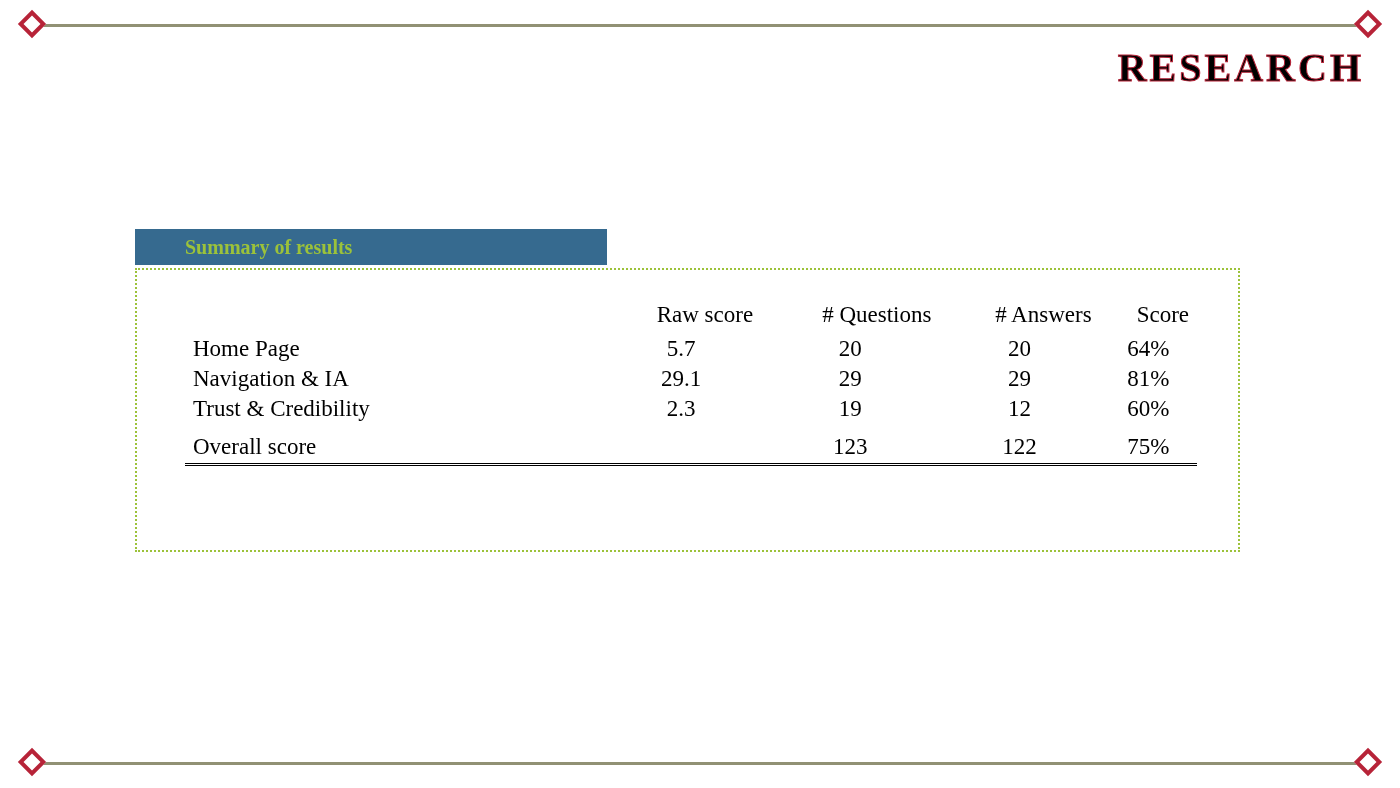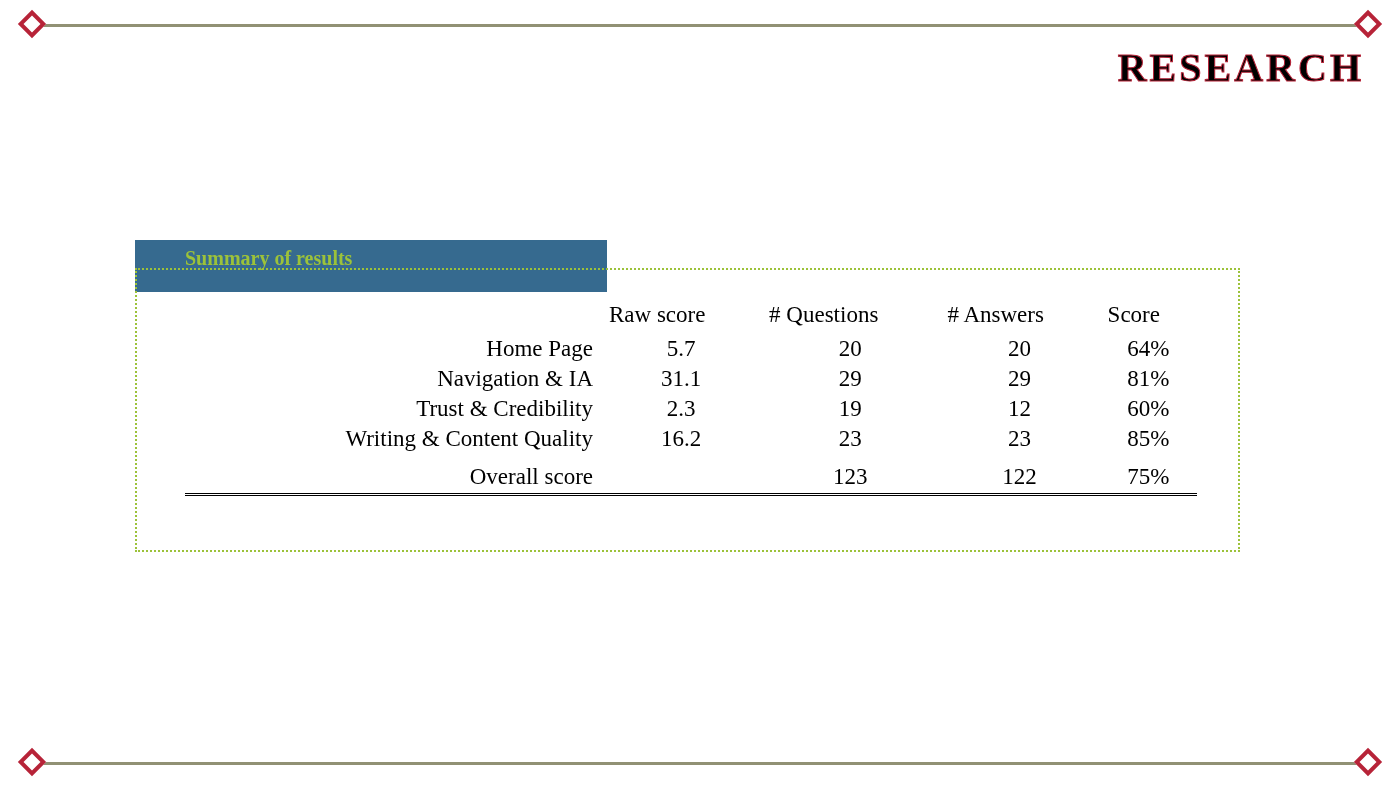--- a/index.html
+++ b/index.html
@@ -55,24 +55,24 @@
     text-shadow:
       1px 0 0 #fff,
       -1px 0 0 #fff,
       0 1px 0 #fff,
       0 -1px 0 #fff;
   }
 
   
   .summary-bar {
     position: absolute;
-    top: 240px;
+    top: 229px;
     left: 135px;
     width: 472px;
-    height: 52px;
+    height: 36px;
     background: #366a8f;
     color: #9cc23a;
     font-family: Georgia, serif;
     font-weight: 700;
     font-size: 20px;
     line-height: 36px;
     padding-left: 50px;
     box-sizing: border-box;
   }
 
@@ -92,30 +92,30 @@
     position: absolute;
     top: 300px;
     left: 185px;
     width: 1012px;
     border-collapse: collapse;
     font-size: 23px;
     font-family: Georgia, "Times New Roman", serif;
   }
   .results th {
     font-weight: 400;
-    text-align: left;
+    text-align: right;
     padding: 2px 8px 6px 8px;
   }
   .results th.row-label { text-align: left; }
   .results td {
     text-align: center;
     padding: 2px 8px;
   }
   .results td.row-label {
-    text-align: right;
+    text-align: left;
     width: 400px;
     margin-left: 39px;
   }
   .results tr.data-last td {
     border-bottom: 1px solid #000;
   }
   .results tr.total td {
     border-bottom: 3px double #000;
     padding-top: 10px;
     padding-bottom: 3px;
@@ -151,38 +151,31 @@
   <tbody>
     <tr>
       <td class="row-label">Home Page</td>
       <td>5.7</td>
       <td>20</td>
       <td>20</td>
       <td>64%</td>
     </tr>
     <tr>
       <td class="row-label">Navigation &amp; IA</td>
-      <td>31.1</td>
+      <td>29.1</td>
       <td>29</td>
       <td>29</td>
       <td>81%</td>
     </tr>
     <tr>
       <td class="row-label">Trust &amp; Credibility</td>
       <td>2.3</td>
       <td>19</td>
       <td>12</td>
       <td>60%</td>
-    </tr>
-    <tr>
-      <td class="row-label">Writing &amp; Content Quality</td>
-      <td>16.2</td>
-      <td>23</td>
-      <td>23</td>
-      <td>85%</td>
     </tr>
     <tr class="total">
       <td class="row-label">Overall score</td>
       <td></td>
       <td>123</td>
       <td>122</td>
       <td>75%</td>
     </tr>
   </tbody>
 </table>

